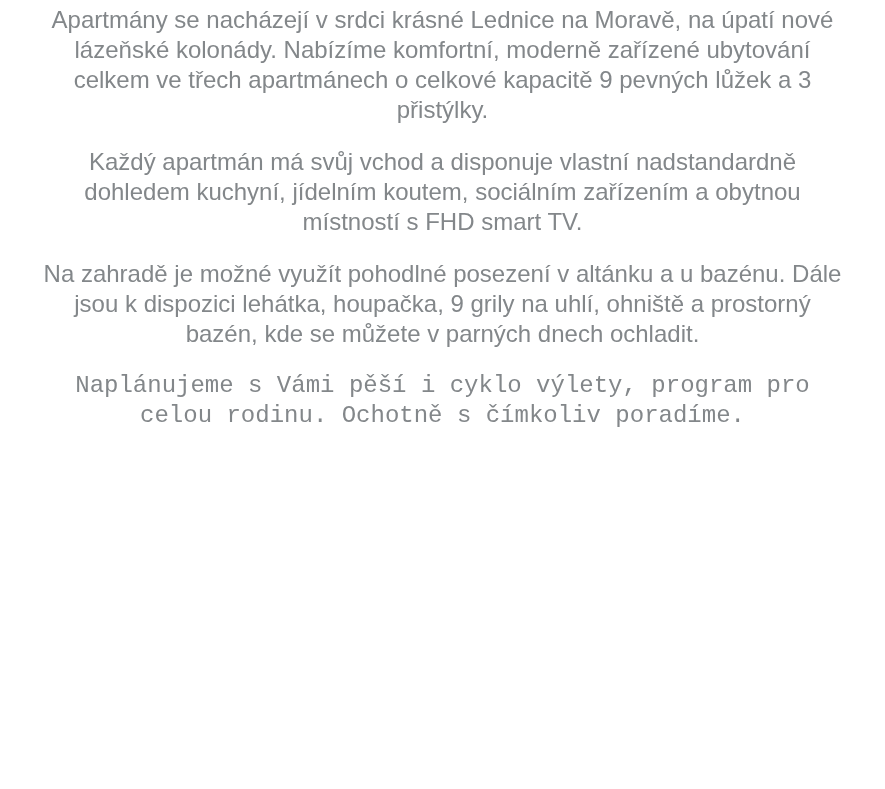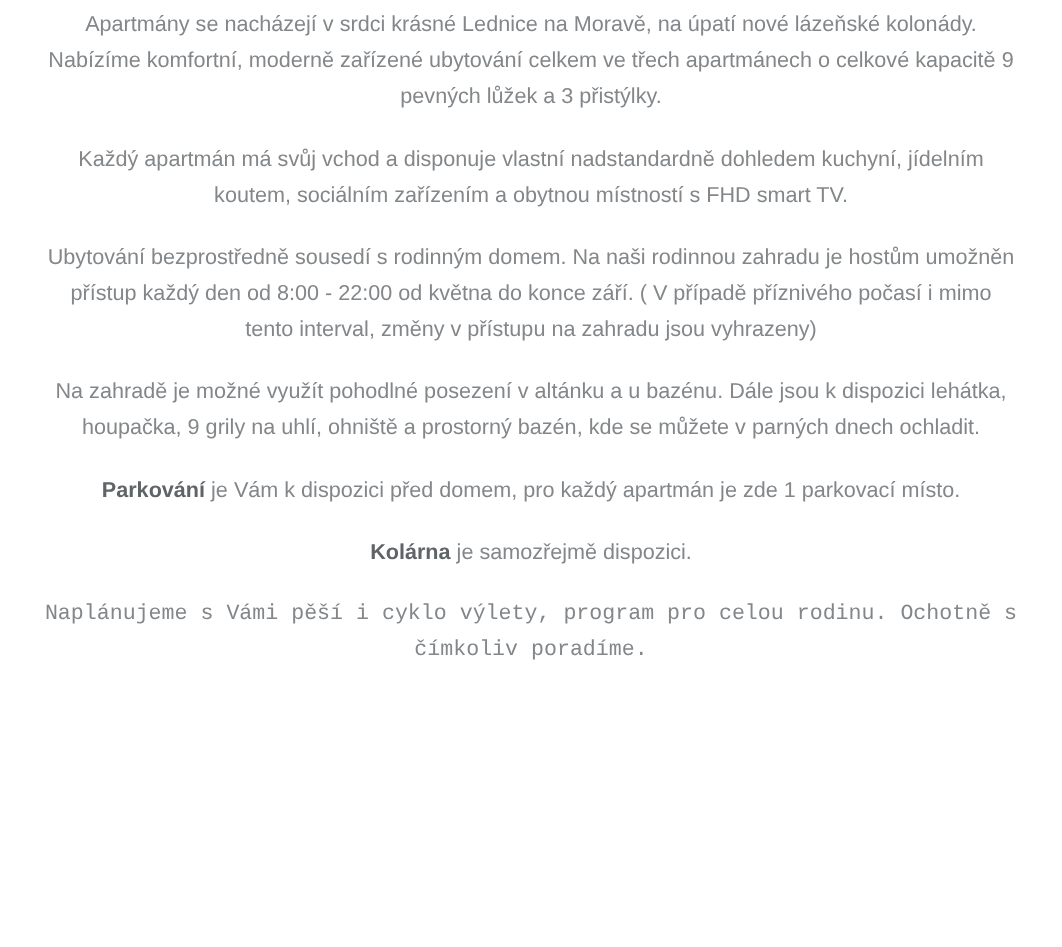--- a/index.html
+++ b/index.html
@@ -11,44 +11,41 @@
     font-family: "Liberation Sans", sans-serif;
     min-height: 789px;
   }
   .content {
     max-width: 812px;
     margin: 0 auto;
     padding-top: 5px;
     text-align: center;
   }
   .content p {
-    font-size: 18px;
+    font-size: 24px;
     line-height: 30px;
     color: var(--text-color, #83878a);
     margin: 0 0 22px 0;
     font-weight: 400;
   }
   .content p:last-child { margin-bottom: 0; font-family: Liberation Mono, monospace; }
   .content p strong {
     color: var(--bold-color, #5f6467);
     font-weight: 700;
   }
 </style>
 </head>
 <body>
 
 <main class="content">
   <p>Apartmány se nacházejí v srdci krásné Lednice na Moravě, na úpatí nové lázeňské kolonády. Nabízíme komfortní, moderně zařízené ubytování celkem ve třech apartmánech o celkové kapacitě 9 pevných lůžek a 3 přistýlky.</p>
 
   <p>Každý apartmán má svůj vchod a disponuje vlastní nadstandardně dohledem kuchyní, jídelním koutem, sociálním zařízením a obytnou místností s FHD smart TV.</p>
 
-  <p>Ubytování bezprostředně sousedí s rodinným domem. Na naši rodinnou zahradu je hostům umožněn přístup každý den od 8:00 - 22:00 od května do konce září. ( V případě příznivého počasí i mimo tento interval, změny v přístupu na zahradu jsou vyhrazeny)</p>
 
   <p>Na zahradě je možné využít pohodlné posezení v altánku a u bazénu. Dále jsou k dispozici lehátka, houpačka, 9 grily na uhlí, ohniště a prostorný bazén, kde se můžete v parných dnech ochladit.</p>
 
 
 
-  <p><strong>Parkování</strong> <span>je Vám k dispozici před domem, pro každý apartmán je zde 1 parkovací místo.</span></p>
 
-  <p><strong>Kolárna</strong> <span>je samozřejmě dispozici.</span></p>
 
   <p>Naplánujeme s Vámi pěší i cyklo výlety, program pro celou rodinu. Ochotně s čímkoliv poradíme.</p>
 </main>
 
 </body></html>

